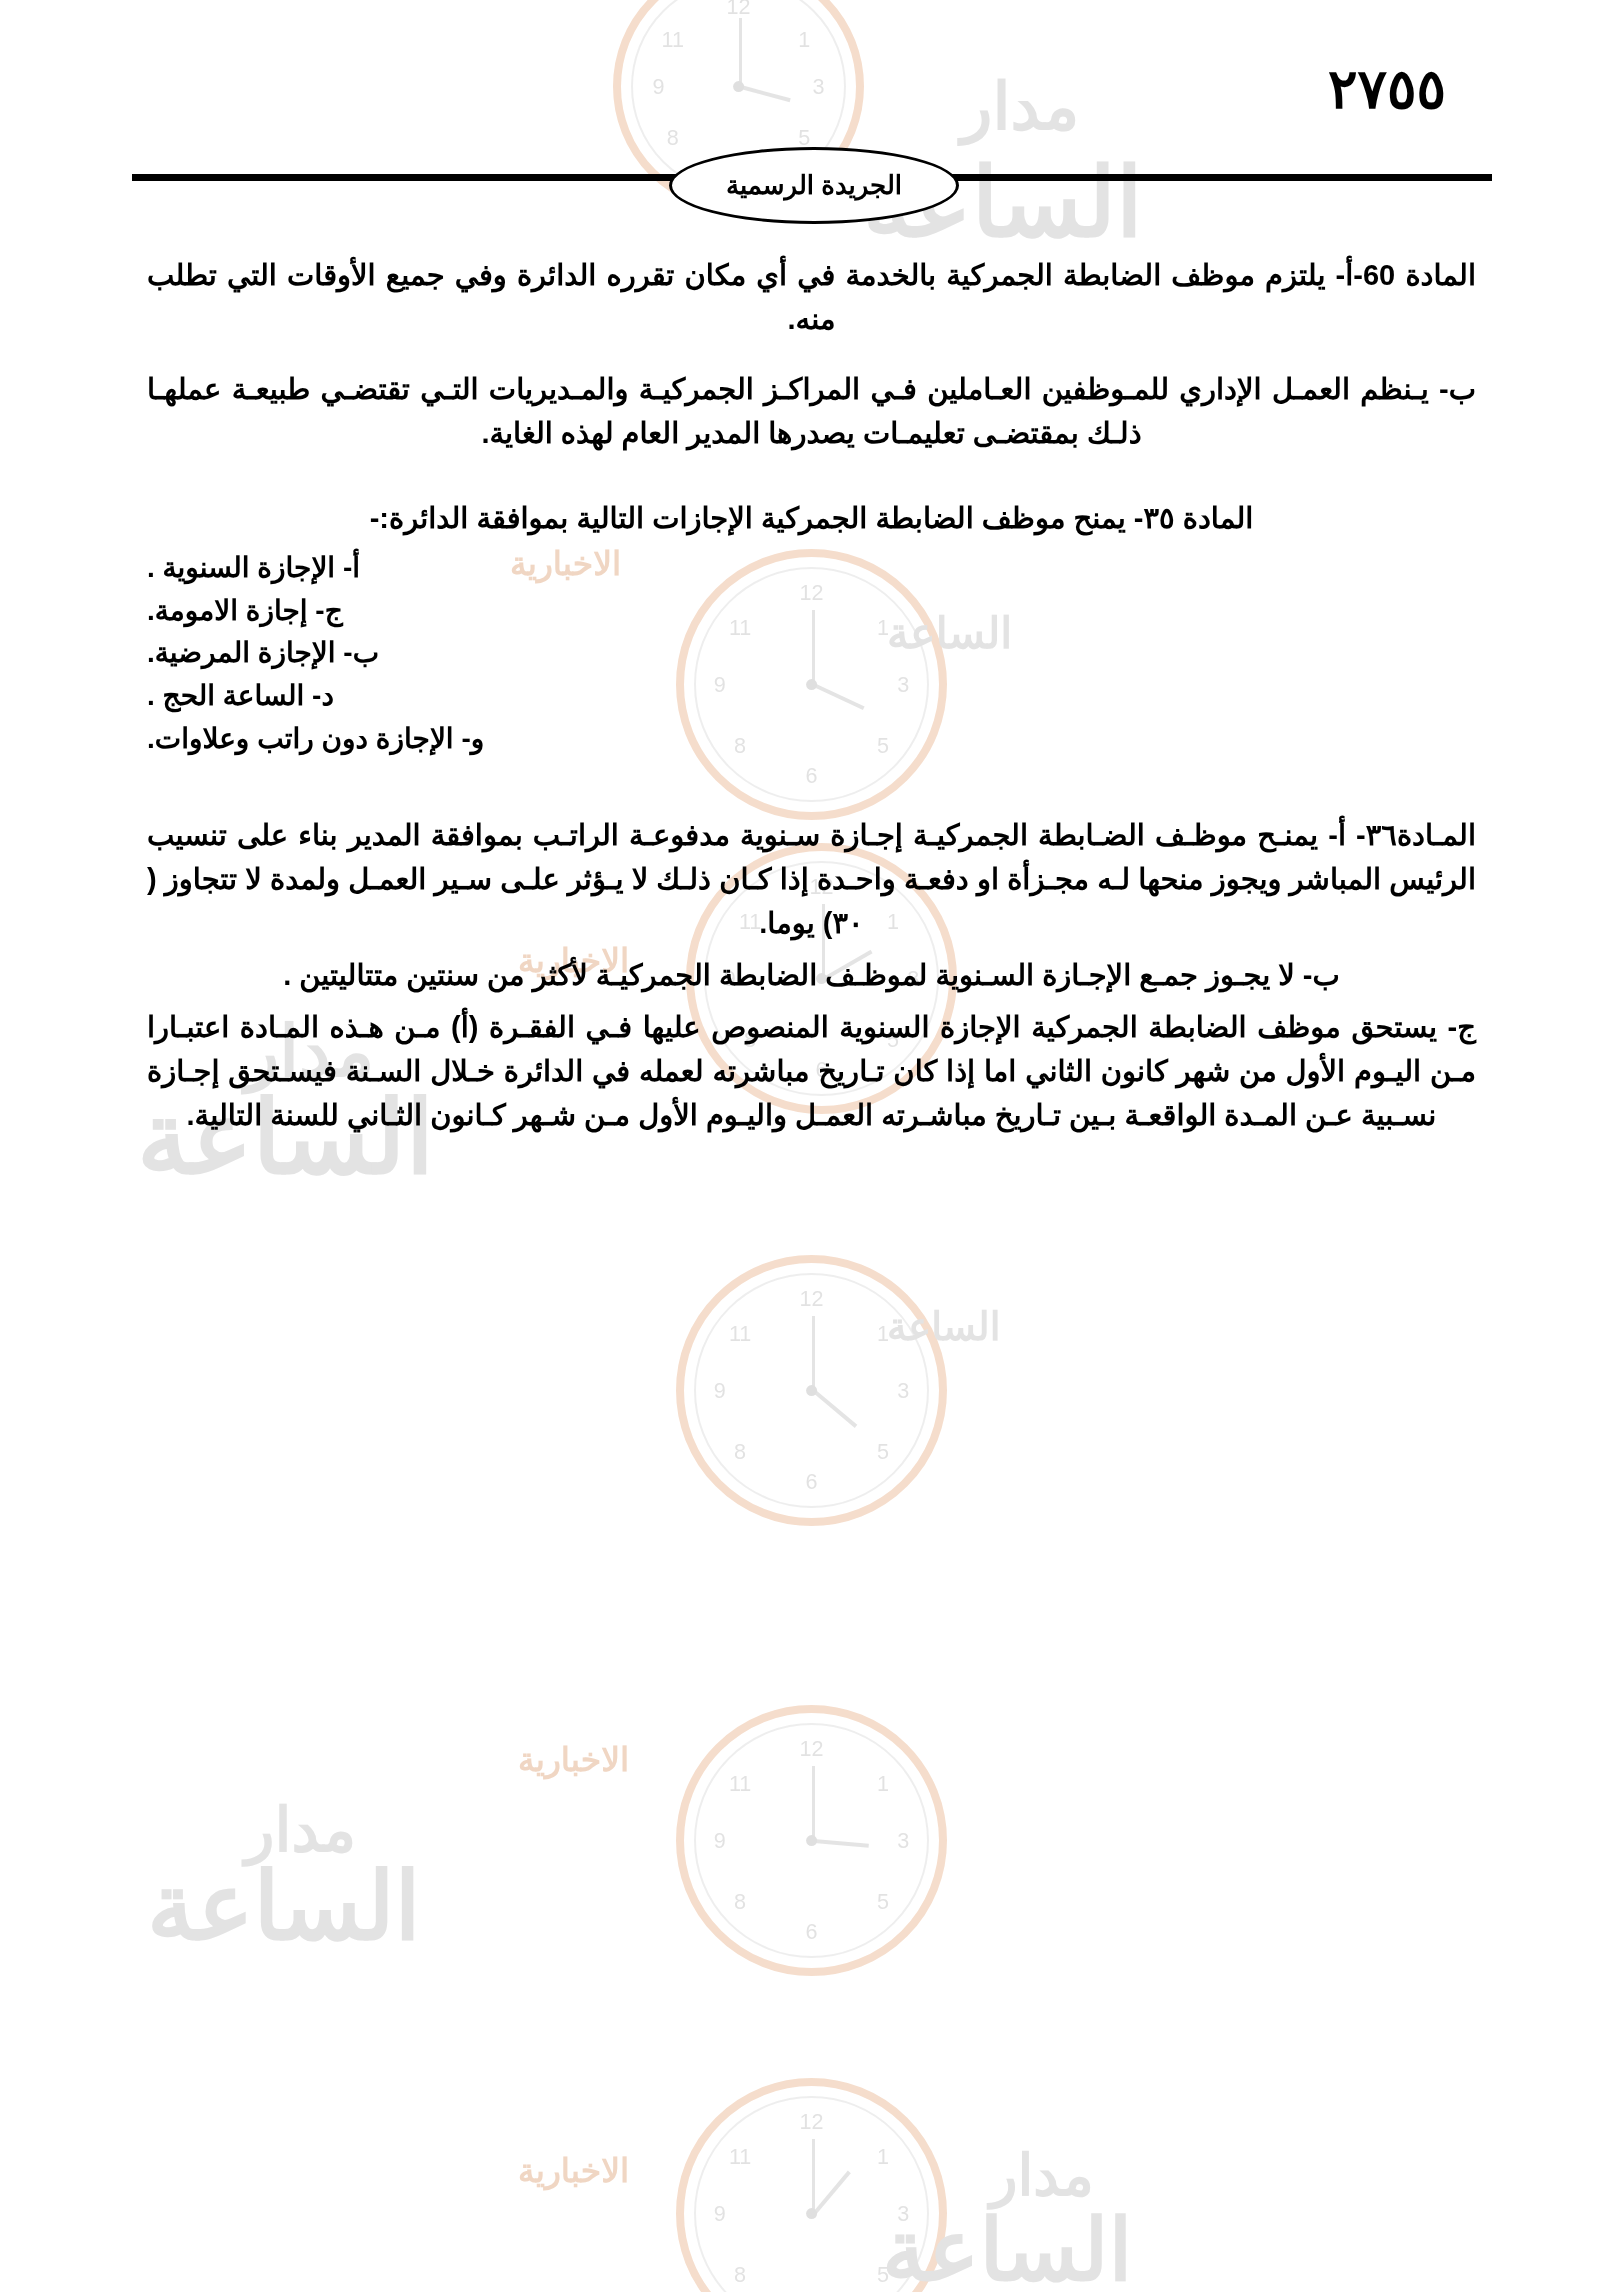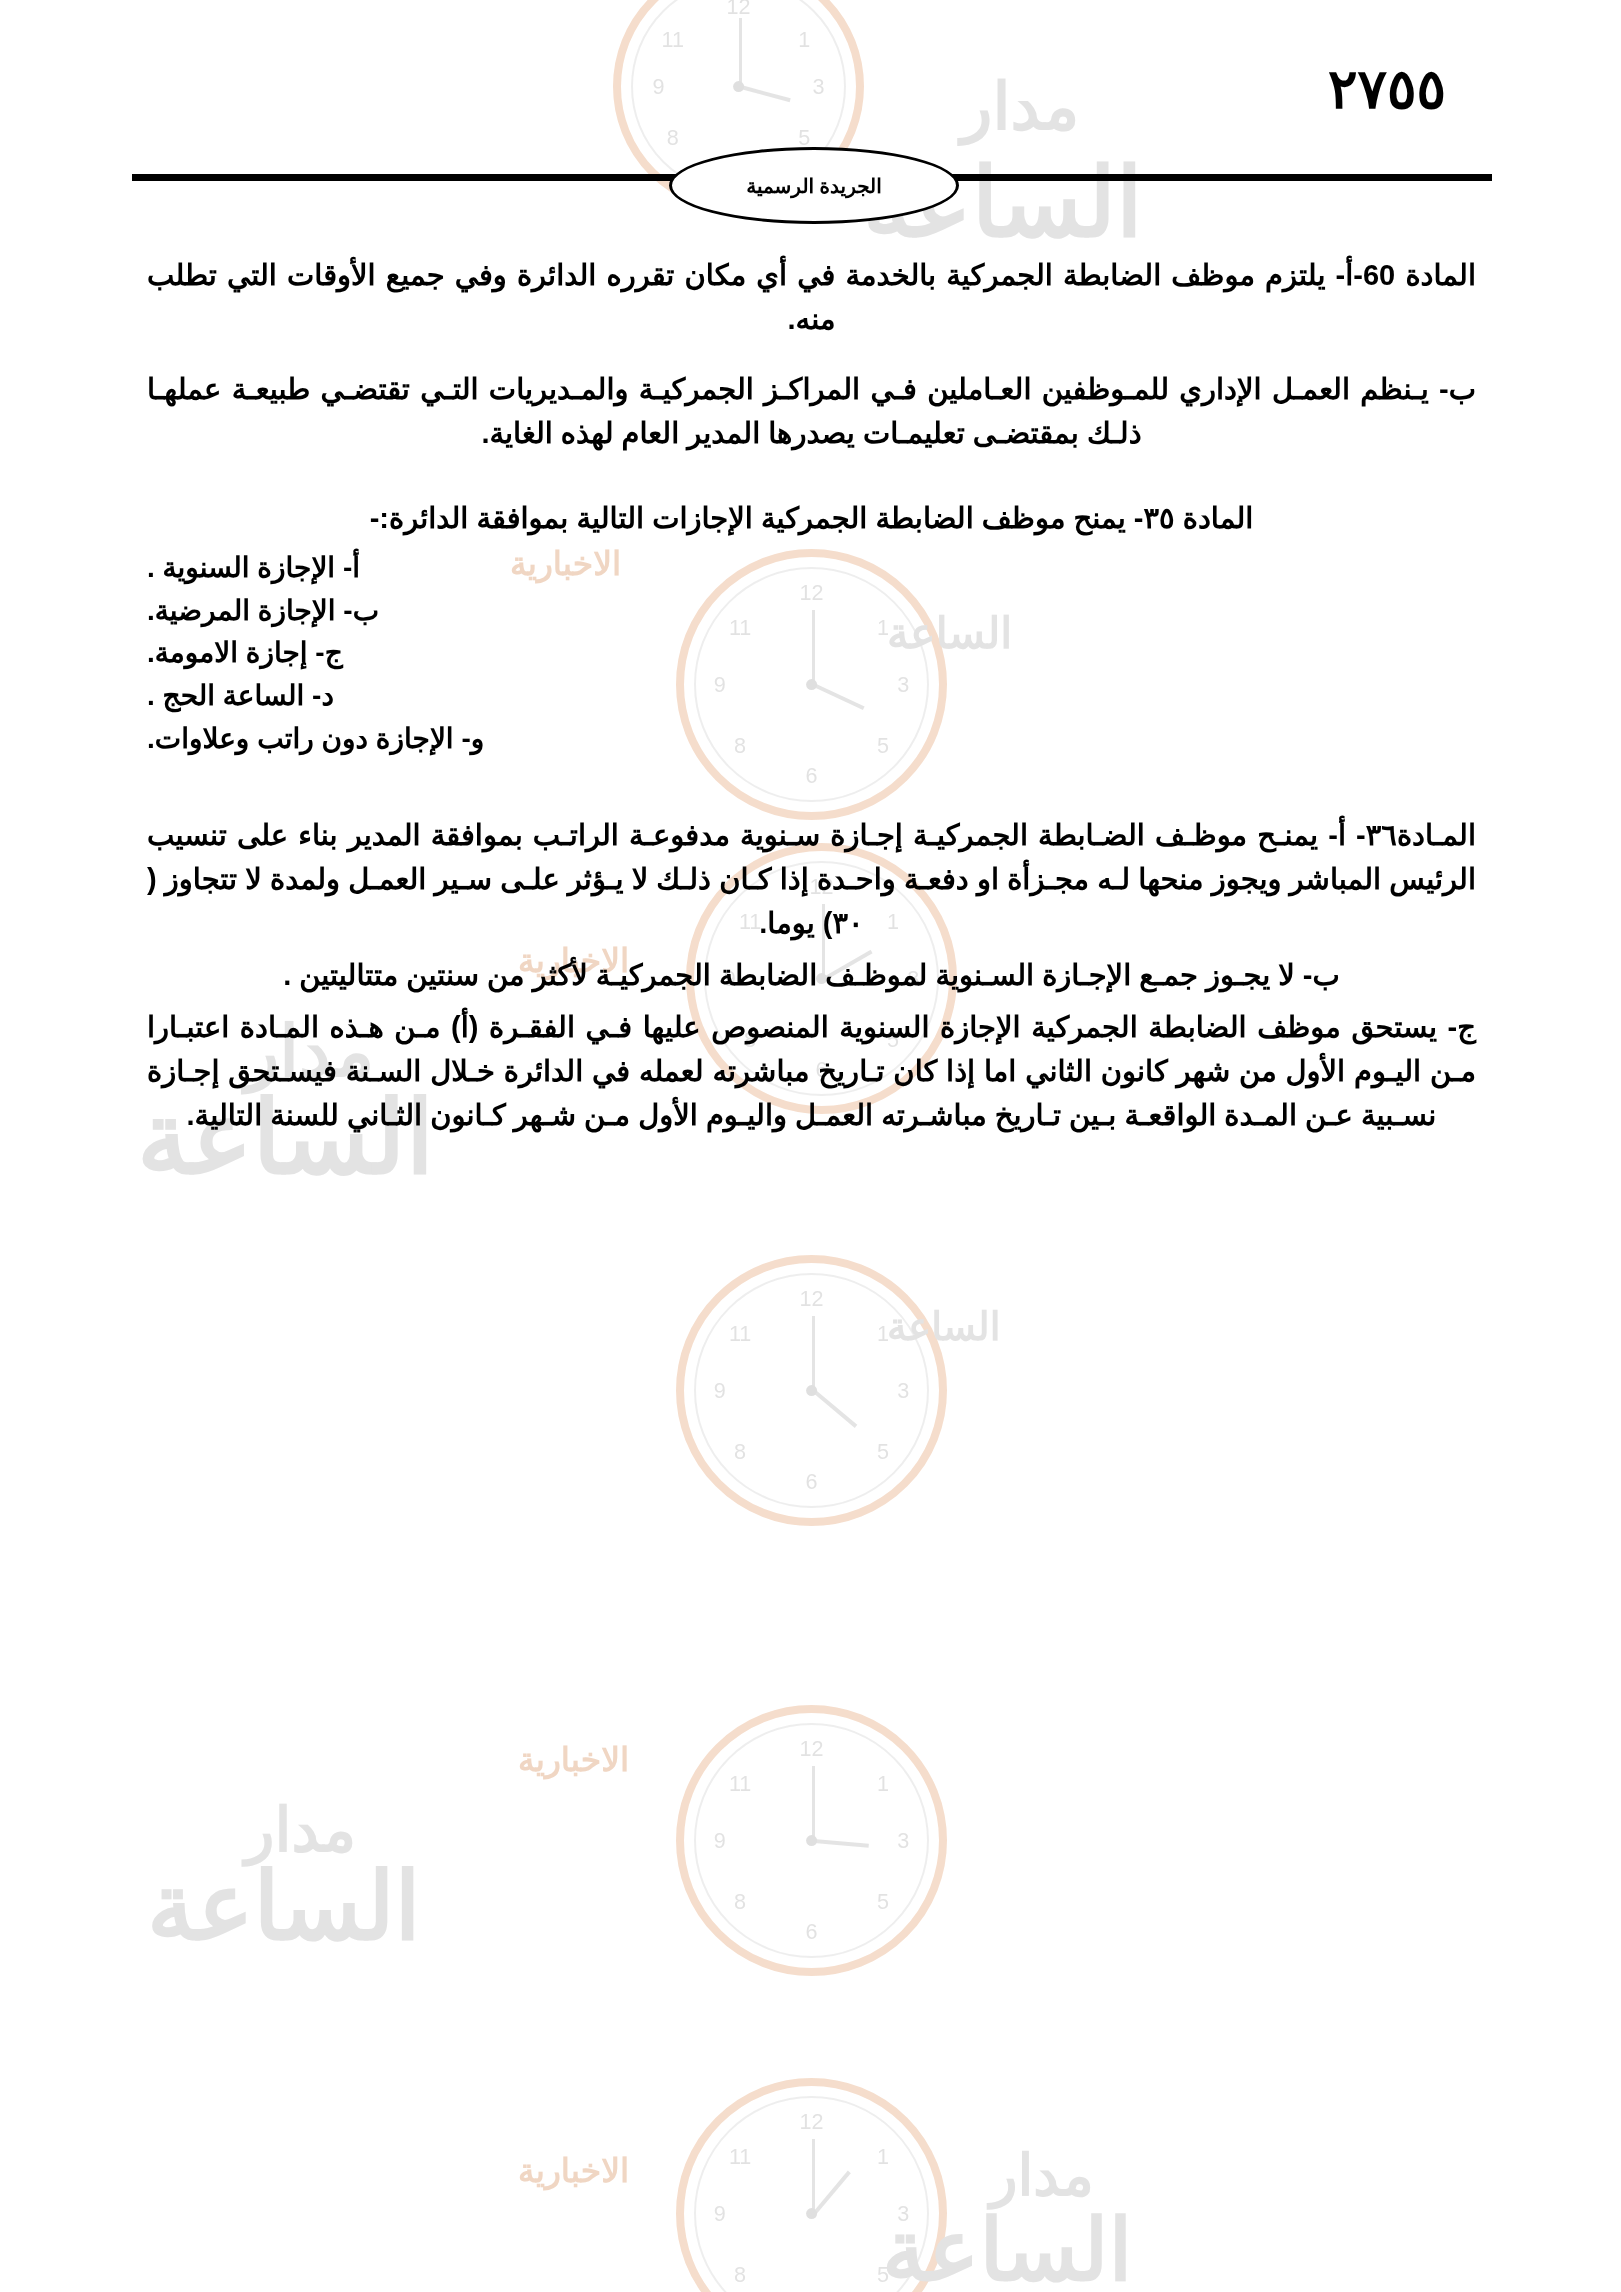--- a/index.html
+++ b/index.html
@@ -107,21 +107,21 @@
     top: 147px;
     left: 669px;
     width: 284px;
     height: 71px;
     border: 3.9px solid #000;
     border-radius: 50%;
     background: #fff;
     display: flex;
     align-items: center;
     justify-content: center;
-    font-size: 20px;
+    font-size: 26px;
     font-weight: bold;
   }
 
   .body-wrap {
     position: absolute;
     top: 253px;
     right: 145px;
     left: 147px;
   }
 
@@ -281,22 +281,22 @@
     <div class="gap-sm"></div>
 
     <p class="para">ب- يـنظم العمـل الإداري للمـوظفين العـاملين فـي المراكـز الجمركيـة والمـديريات التـي تقتضـي طبيعـة عملهـا ذلـك بمقتضـى تعليمـات يصدرها المدير العام لهذه الغاية.</p>
 
     <div class="gap-md"></div>
 
     <p class="para center">المادة ٣٥- يمنح موظف الضابطة الجمركية الإجازات التالية بموافقة الدائرة:-</p>
 
     <ul class="leave-list">
       <li>أ-  الإجازة السنوية .</li>
+      <li>ج- إجازة الامومة.</li>
       <li>ب- الإجازة المرضية.</li>
-      <li>ج- إجازة الامومة.</li>
       <li>د-  الساعة الحج .</li>
       <li>و-  الإجازة دون راتب وعلاوات.</li>
     </ul>
 
     <div class="gap-lg"></div>
 
     <p class="para">المـادة٣٦- أ- يمنـح موظـف الضـابطة الجمركيـة إجـازة سـنوية مدفوعـة الراتـب بموافقة المدير بناء على تنسيب الرئيس المباشر ويجوز منحها لـه مجـزأة او دفعـة واحـدة إذا كـان ذلـك لا يـؤثر علـى سـير العمـل ولمدة لا تتجاوز ( ٣٠) يوما.</p>
 
     <p class="para">ب- لا يجـوز جمـع الإجـازة السـنوية لموظـف الضابطة الجمركيـة لأكثر من سنتين متتاليتين .</p>
 

